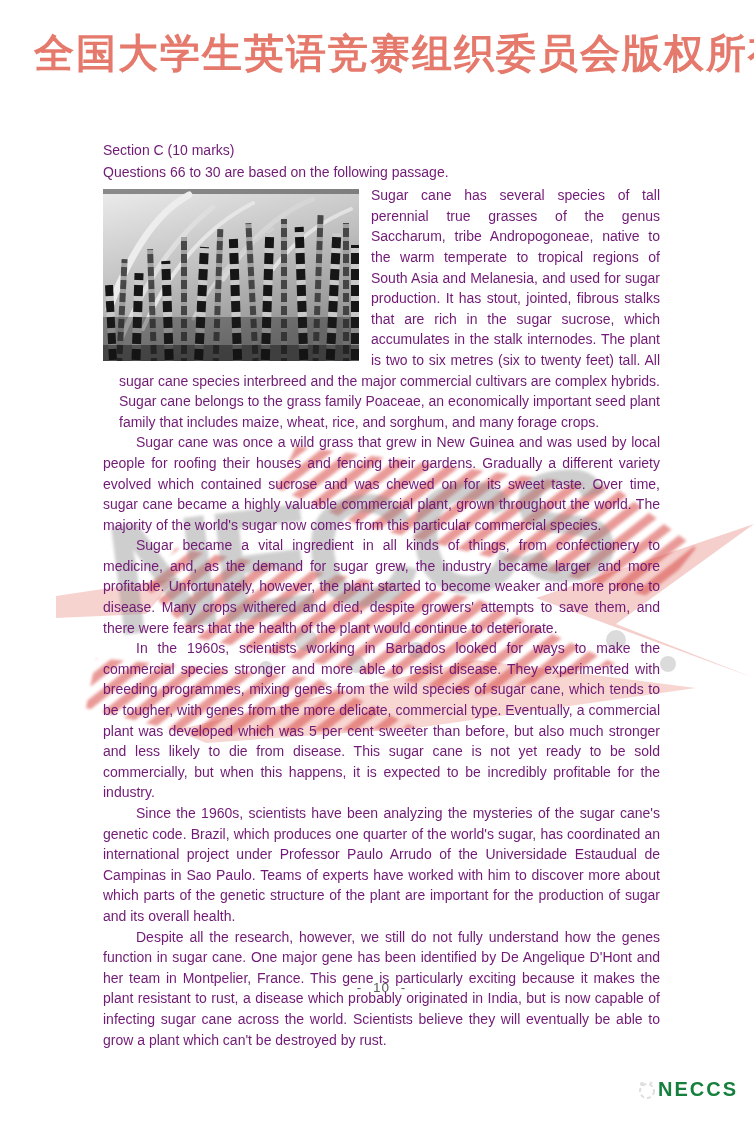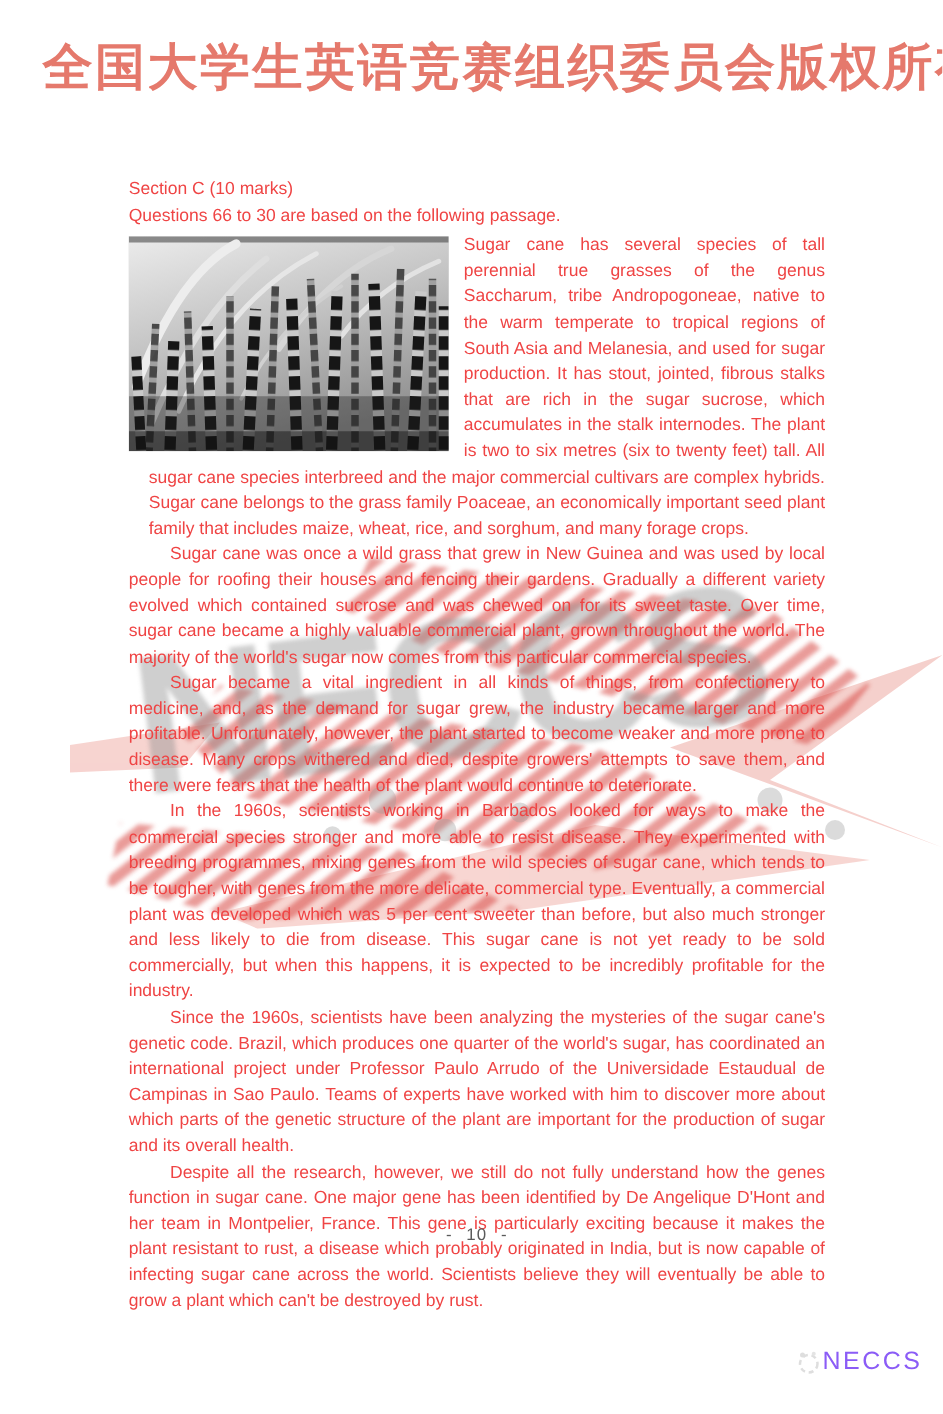--- a/index.html
+++ b/index.html
@@ -13,41 +13,41 @@
     position:absolute; top:26px; left:34px; width:690px;
     font-size:40px; font-weight:600; letter-spacing:2px; white-space:nowrap;
     color:#e5796c; z-index:2;
   }
   .watermark {
     position:absolute; top:428px; left:56px; width:698px; height:315px;
     z-index:0; pointer-events:none;
   }
   .content {
     position:absolute; left:103px; top:140px; width:557px; z-index:1;
-    color:#ef4444; font-size:14px; line-height:20.6px;
+    color:#701a75; font-size:14px; line-height:20.6px;
   }
   .section-title { margin-bottom:1px; }
   .section-intro { margin-bottom:3px; }
   .article { text-align:justify; }
   .article::after { content:""; display:block; clear:both; }
   .cane-figure {
     float:left; width:256px; height:172px; margin:4px 12px 5px 0;
     background:#cfcfcf; overflow:hidden;
   }
   .cane-figure svg { display:block; }
   .para { text-indent:33px; text-align:justify; }
   .article .para:first-of-type { text-indent:0;margin-left:16px; }
   .page-number {
     position:absolute; left:103px; top:980px; width:557px; z-index:1;
     text-align:center; font-size:13.5px; color:#5a5a5a; word-spacing:6px; letter-spacing:1px;
   }
   .footer-brand {
     position:absolute; right:16px; top:1078px; z-index:1;
     display:flex; align-items:center; gap:0;
-    color:#8b5cf6; font-size:20px; letter-spacing:2px; font-weight:400;
+    color:#15803d; font-size:20px; letter-spacing:2px; font-weight:700;
   }
   .footer-brand .logo { display:block; }
 </style>
 </head>
 <body>
 
 <div class="page">
 
   <div class="watermark">
     <svg width="698" height="315" viewBox="0 0 698 315" xmlns="http://www.w3.org/2000/svg">

